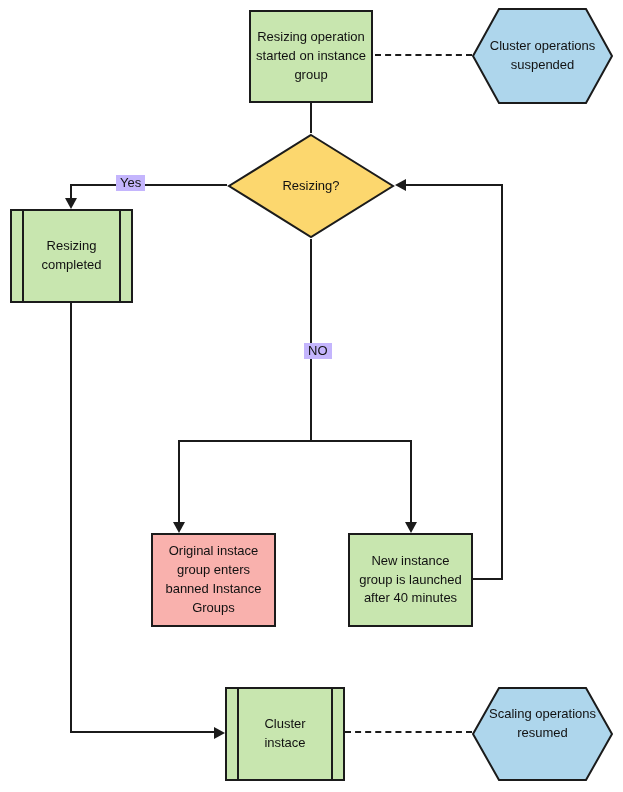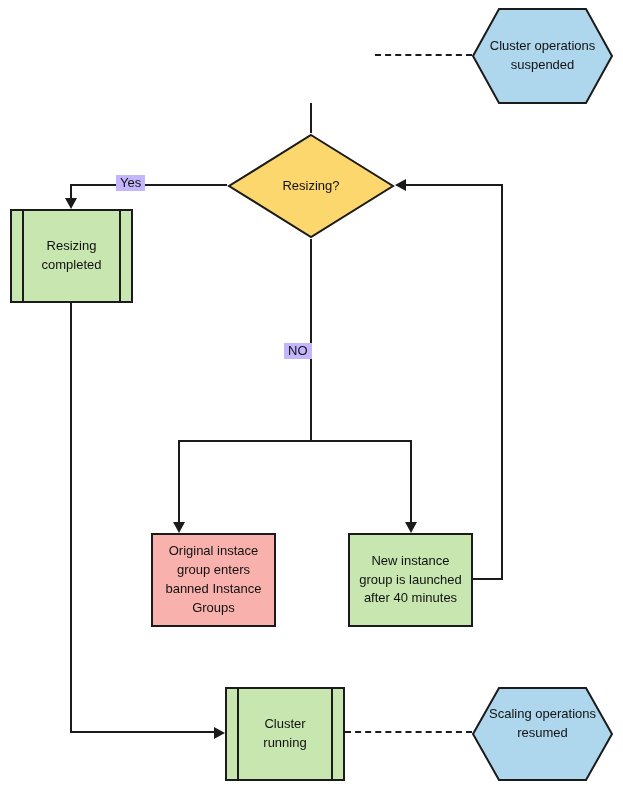--- a/index.html
+++ b/index.html
@@ -82,22 +82,25 @@
   <div class="arr down" style="left:405px;top:522px"></div>
 
   <div class="line h" style="left:473px;top:578px;width:30px"></div>
   <div class="line v" style="left:501px;top:184px;height:396px"></div>
   <div class="line h" style="left:405px;top:184px;width:98px"></div>
   <div class="arr left" style="left:395px;top:179px"></div>
 
   <div class="dash" style="left:345px;top:731px;width:127px"></div>
 
   <div class="edge-label" style="left:116px;top:175px">Yes</div>
-  <div class="edge-label" style="left:284px;top:343px">NO</div>
+  <div class="edge-label" style="left:304px;top:343px">NO</div>
 
+  <div class="node green" style="left:249px;top:10px;width:124px;height:93px">
+    <div class="label">Resizing operation started on instance group</div>
+  </div>
 
   <svg class="shape" style="left:472px;top:8px" width="141" height="96">
     <polygon points="1,48 27,1 114,1 140,48 114,95 27,95" fill="var(--blue)" stroke="var(--stroke)" stroke-width="2"></polygon>
   </svg>
   <div class="overlay" style="left:482px;top:8px;width:121px;height:96px">Cluster operations suspended</div>
 
   <svg class="shape" style="left:227px;top:133px" width="168" height="106">
     <polygon points="84,2 166,53 84,104 2,53" fill="var(--yellow)" stroke="var(--stroke)" stroke-width="2"></polygon>
   </svg>
   <div class="overlay" style="left:247px;top:133px;width:128px;height:106px">Resizing?</div>
@@ -112,21 +115,21 @@
     <div class="label">Original instace group enters banned Instance Groups</div>
   </div>
 
   <div class="node green" style="left:348px;top:533px;width:125px;height:94px">
     <div class="label">New instance group is launched after 40 minutes</div>
   </div>
 
   <div class="node green subprocess" style="left:225px;top:687px;width:120px;height:94px">
     <div class="bar l"></div>
     <div class="bar r"></div>
-    <div class="label">Cluster running</div>
+    <div class="label">Cluster instace</div>
   </div>
 
   <svg class="shape" style="left:472px;top:687px" width="141" height="94">
     <polygon points="1,47 27,1 114,1 140,47 114,93 27,93" fill="var(--blue)" stroke="var(--stroke)" stroke-width="2"></polygon>
   </svg>
   <div class="overlay" style="left:482px;top:687px;width:121px;height:73px">Scaling operations resumed</div>
 
 </div>
 
 </body></html>

